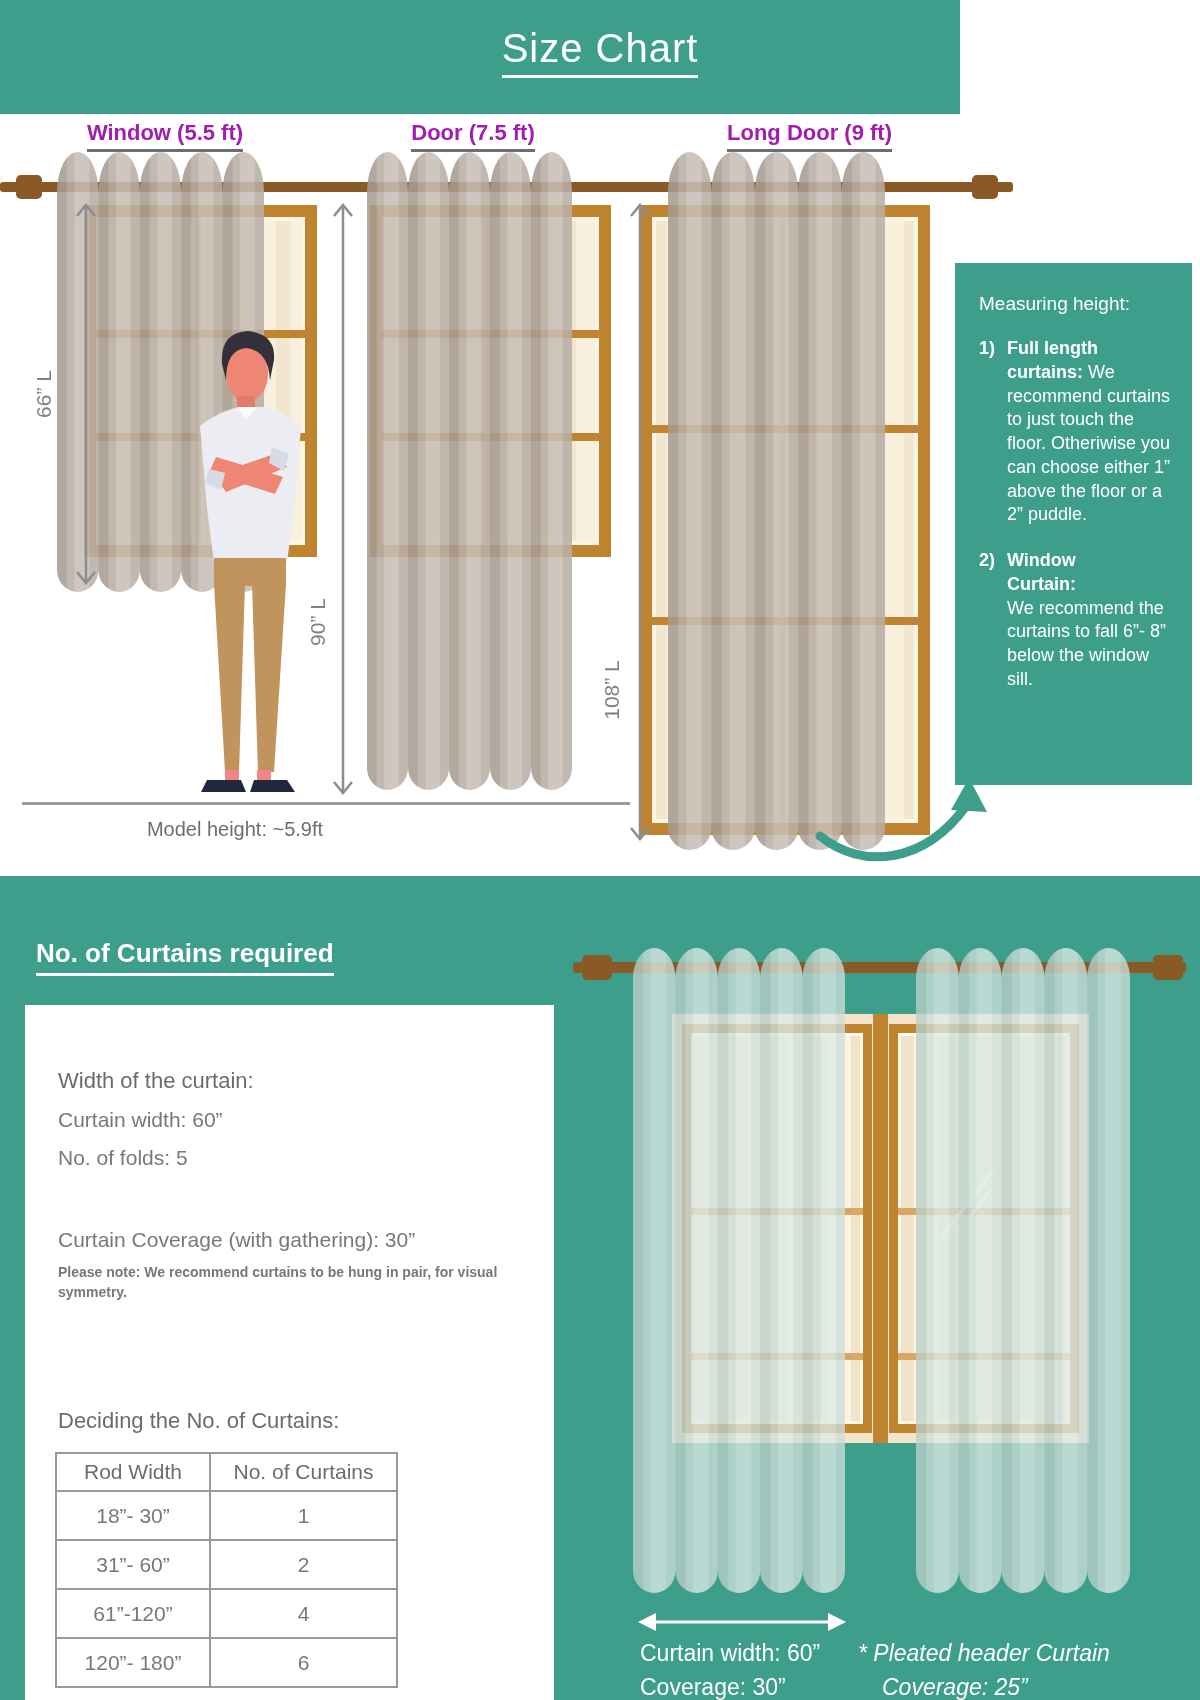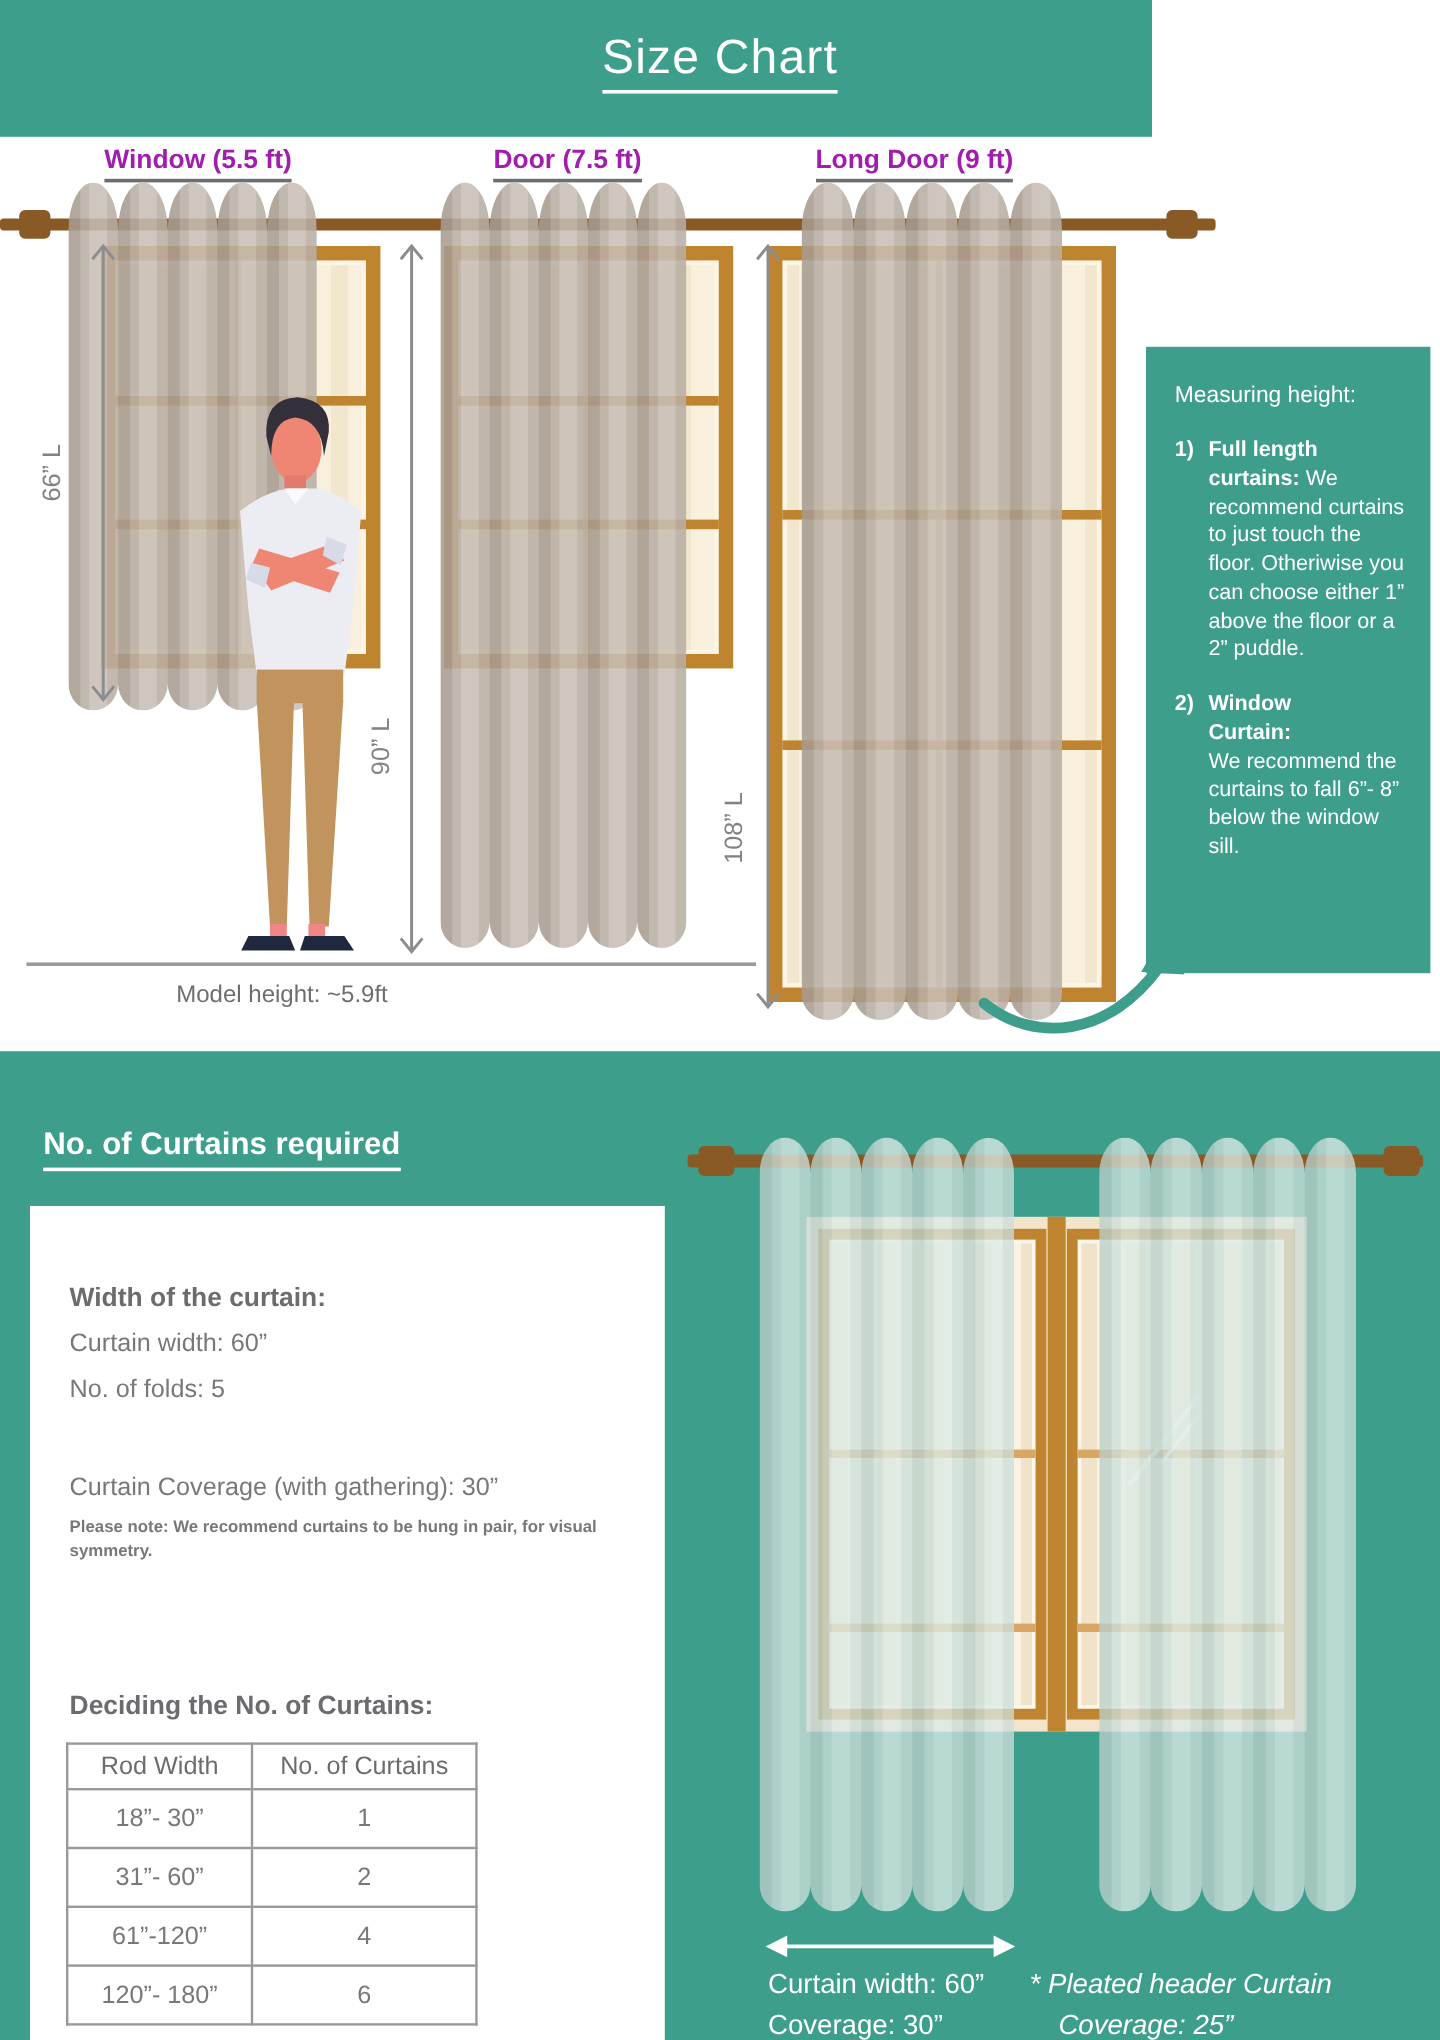--- a/index.html
+++ b/index.html
@@ -35,36 +35,36 @@
   svg.varrow{position:absolute;}
   .len-label{position:absolute;width:110px;height:24px;text-align:center;
     color:#808285;font-size:21px;transform:rotate(-90deg);}
 
   .floor{position:absolute;left:22px;top:802px;width:608px;height:3px;background:#9b9b9b;}
   .model-cap{position:absolute;left:105px;top:818px;width:260px;text-align:center;
     color:#6d6e71;font-size:20px;}
 
   
   .info-box{position:absolute;left:955px;top:263px;width:237px;height:522px;
-    background:#3d9e8c;box-sizing:border-box;padding:30px 20px 0 24px;color:#fff;margin-top:26px;}
+    background:#3d9e8c;box-sizing:border-box;padding:30px 20px 0 24px;color:#fff;}
   .info-title{font-size:19px;margin:0 0 22px 0;}
   .info-item{display:flex;margin:0 0 22px 0;font-size:18px;line-height:1.32;}
   .info-num{flex:0 0 28px;font-weight:bold;}
   .info-text{flex:1;}
   .info-bold{font-weight:bold;}
 
   svg.curve-arrow{position:absolute;left:806px;top:776px;}
 
   
   .bottom-bg{position:absolute;left:0;top:876px;width:1200px;height:824px;background:#3d9e8c;}
   .b-heading{position:absolute;left:36px;top:938px;color:#fff;font-size:26px;font-weight:bold;}
   .b-heading span{display:inline-block;border-bottom:3px solid #fff;padding-bottom:4px;}
 
   .card{position:absolute;left:25px;top:1005px;width:529px;height:695px;background:#fff;}
-  .card-h{position:absolute;color:#6b6c6f;font-size:22px;font-weight:bold;}
+  .card-h{position:absolute;color:#6b6c6f;font-size:22px;font-weight:normal;}
   .card-line{position:absolute;color:#77787b;font-size:21px;}
   .card-note{position:absolute;left:33px;top:1263px;width:460px;color:#77787b;
     font-size:14px;font-weight:bold;line-height:1.42;}
 
   table.rods{position:absolute;left:55px;top:1452px;border-collapse:collapse;
     font-size:21px;color:#77787b;background:#fff;}
   table.rods th,table.rods td{border:2px solid #97999b;text-align:center;}
   table.rods th{width:150px;height:34px;font-weight:normal;color:#6b6c6f;}
   table.rods th+th{width:183px;}
   table.rods td{height:45px;}
@@ -87,21 +87,21 @@
 <body>
 
 <div id="page">
 
   <div class="hdr">
     <div class="hdr-title"><span>Size Chart</span></div>
   </div>
 
   <div class="sec-label" style="left:35px;"><span>Window (5.5 ft)</span></div>
   <div class="sec-label" style="left:343px;"><span>Door (7.5 ft)</span></div>
-  <div class="sec-label" style="left:632px;"><span>Long Door (9 ft)</span></div>
+  <div class="sec-label" style="left:632px;text-align:right;"><span>Long Door (9 ft)</span></div>
 
   <div class="win" style="left:84px;top:205px;width:233px;height:352px;">
     <div class="hbar" style="top:113px;"></div>
     <div class="hbar" style="top:216px;"></div>
     <div class="vbar" style="left:100px;"></div>
   </div>
   <div class="win" style="left:370px;top:205px;width:241px;height:352px;">
     <div class="hbar" style="top:113px;"></div>
     <div class="hbar" style="top:216px;"></div>
     <div class="vbar" style="left:104px;"></div>

